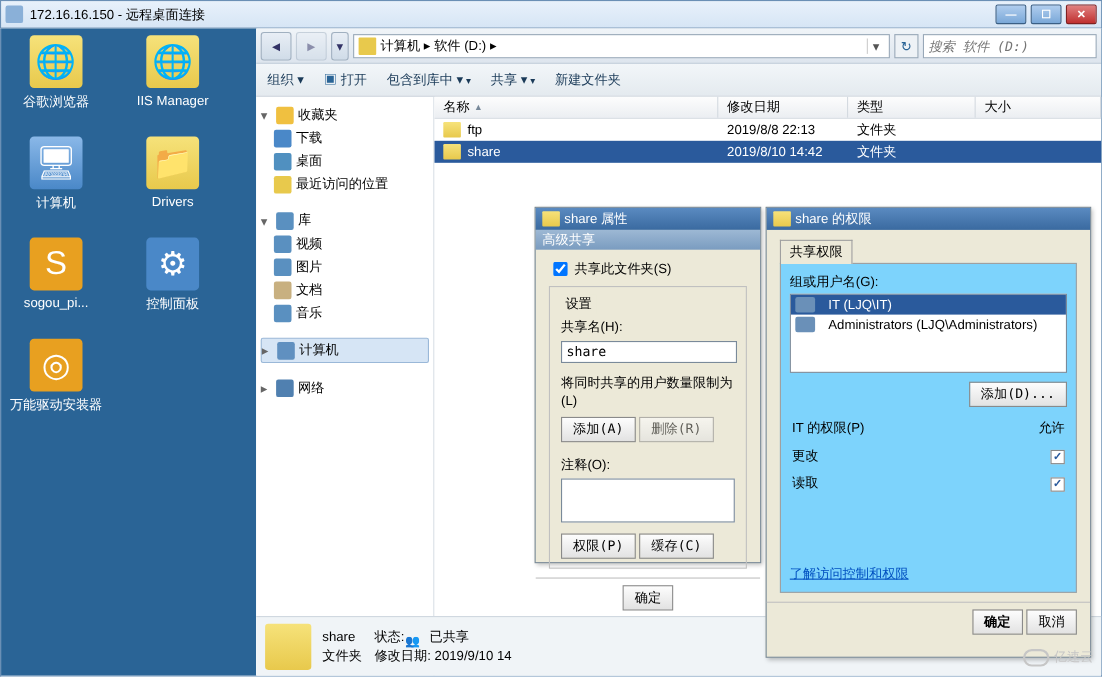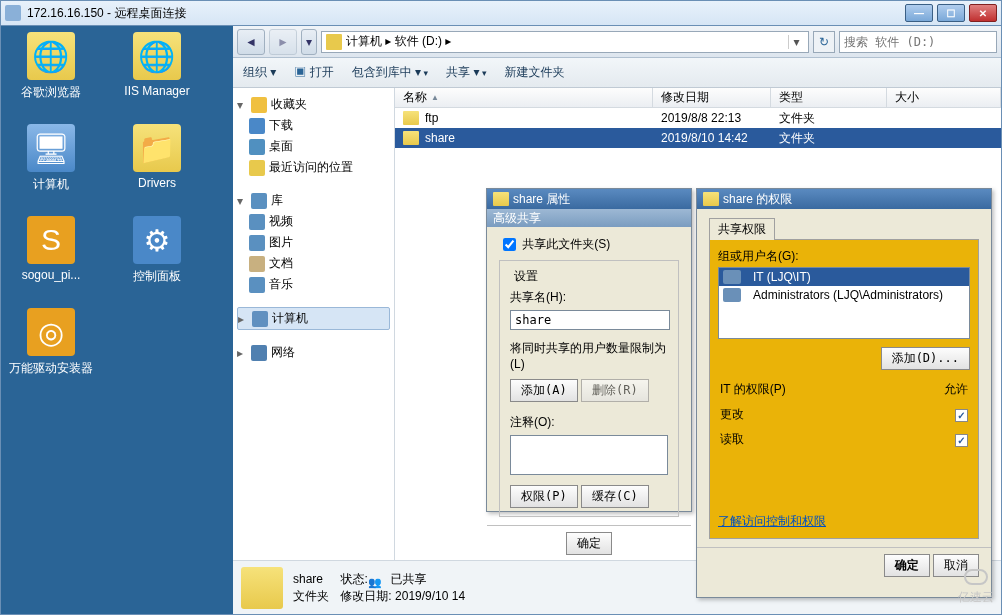--- a/index.html
+++ b/index.html
@@ -25,21 +25,21 @@
 .driver-glyph { background: #e8a020; color:#fff; }
 
 
 .explorer { flex: 1; background: #fff; display: flex; flex-direction: column; }
 .addrbar { height: 32px; background: linear-gradient(#f0f4f8,#dde5ee); border-bottom: 1px solid #b0c0d0; display: flex; align-items: center; padding: 0 4px; gap: 4px; }
 .navbtn { width: 28px; height: 26px; border: 1px solid #a0b0c0; background: linear-gradient(#e8eef5,#d0dce8); border-radius: 3px; display:flex;align-items:center;justify-content:center;color:#336; }
 .addr { flex: 1; height: 22px; border: 1px solid #98a8b8; background: #fff; display: flex; align-items: center; padding: 0 4px; font-family: SimSun, monospace; }
 .addr .fdricon{width:16px;height:16px;background:#e8c94c;margin-right:4px;}
 .addrdrop{width:16px;text-align:center;color:#555;border-left:1px solid #ccc;}
 .refresh{width:22px;height:22px;border:1px solid #98a8b8;background:#eef2f6;display:flex;align-items:center;justify-content:center;color:#2a6496;}
-.search { width: 158px; height: 22px; border: 1px solid #98a8b8; background: #fff; padding: 0 4px; color: #6d28d9; font-family: SimSun, monospace; }
+.search { width: 158px; height: 22px; border: 1px solid #98a8b8; background: #fff; padding: 0 4px; color: #6d28d9; font-family: SimSun, monospace; font-style: italic; }
 
 .cmdbar { height: 30px; background: linear-gradient(#f2f6f9,#e4eaef); border-bottom: 1px solid #c0cad4; display: flex; align-items: center; padding: 0 10px; gap: 18px; }
 .cmdbar span { color: #1a3a58; }
 .cmdbar .drop::after{content:" ▾";font-size:9px;}
 
 .body { flex: 1; display: flex; position: relative; }
 .tree { width: 162px; border-right: 1px solid #d0d8e0; padding: 6px 4px; background: #fff; }
 .tree-item { display: flex; align-items: center; padding: 2px 0 2px 12px; gap: 4px; color: #000; }
 .tree-item .exp{width:10px;color:#666;}
 .tree-item.header { font-weight: normal; padding-left:0; }
@@ -71,38 +71,38 @@
 .fieldset .legend { margin-top: -16px; background: #ece9d8; display: inline-block; padding: 0 4px; text-align: center; }
 input[type=text]{border:1px solid #7a8a9a;background:#fff;padding:2px 4px;font-family:SimSun,monospace;}
 input[type=checkbox]{vertical-align:middle;}
 .btn { background: linear-gradient(#fdfdfd,#e2e2e2); border: 1px solid #8a8a8a; padding: 2px 10px; font-family: SimSun, monospace; cursor:pointer; }
 .dlg-foot { text-align: center; padding: 6px; border-top: 1px solid #c0c0c0; }
 
 .dlg1 { left: 486px; top: 188px; width: 206px; height: 324px; }
 .dlg2 { left: 696px; top: 188px; width: 296px; height: 410px; }
 
 .tab { border: 1px solid #a0a0a0; border-bottom: none; background: #ece9d8; padding: 2px 8px; display: inline-block; position: relative; top:1px; }
-.tab-body { border: 1px solid #a0a0a0; padding: 8px; background:#eab308; }
+.tab-body { border: 1px solid #a0a0a0; padding: 8px; background:#7dd3fc; }
 .userlist { border: 1px solid #7a8a9a; background: #fff; height: 72px; margin-top: 2px; }
 .userlist .u { padding: 2px 4px; display: flex; align-items: center; gap: 12px; }
 .userlist .u.sel { background: #2a5a9c; color: #fff; }
 .uic{width:18px;height:14px;background:#6a90b8;border-radius:2px;}
 .permtbl { width: 100%; margin-top: 6px; }
 .permtbl td { padding: 3px 0; }
 .cb{width:13px;height:13px;border:1px solid #888;background:#fff;display:inline-flex;align-items:center;justify-content:center;font-size:10px;color:#2a5a9c;font-weight:bold;}
 .link { color: #0050c0; text-decoration: underline; cursor: pointer; }
 
 
 .badge-share { position:absolute; bottom:-3px; left:-3px; width:14px; height:14px; border-radius:2px; display:flex; align-items:center; justify-content:center; font-size:11px; color:#336; }
 
 
 .subtitle { height:18px; background: linear-gradient(#9db8d4,#7a9cc0); color:#fff; padding:0 6px; display:flex; align-items:center; }
 
 
-.watermark { position: absolute; right: 8px; bottom: 10px; color: #c6c6c6; font-size: 14px; display:flex;align-items:center;gap:4px;flex-direction:column; }
+.watermark { position: absolute; right: 8px; bottom: 10px; color: #c6c6c6; font-size: 14px; display:flex;align-items:center;gap:4px; }
 .watermark .cloud{width:24px;height:16px;border:2px solid #c6c6c6;border-radius:10px;}
 </style>
 </head>
 <body>
 
 <div class="titlebar">
   <div class="icon"></div>
   <div class="title">172.16.16.150 - 远程桌面连接</div>
   <div class="winbtns">
     <div class="winbtn">—</div>

